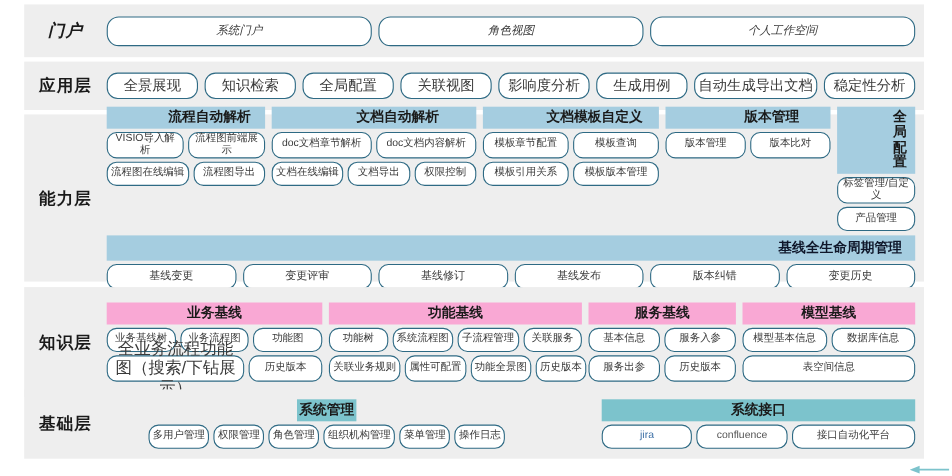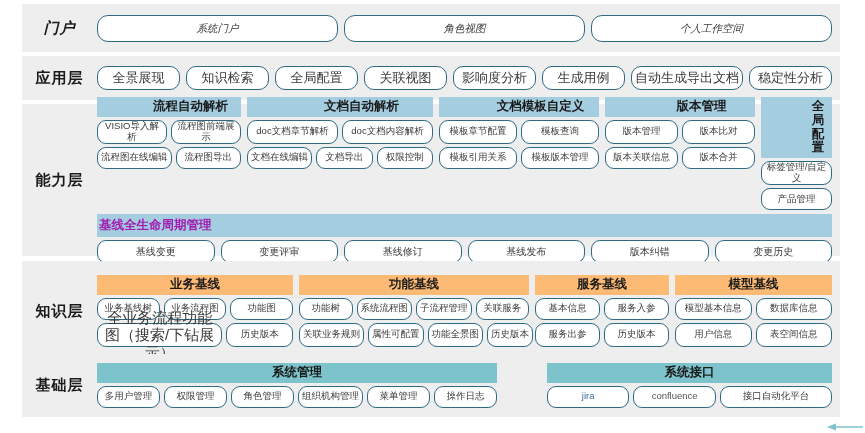--- a/index.html
+++ b/index.html
@@ -75,31 +75,31 @@
     text-align: center;
     padding: 3px 2px;
     line-height: 1.1;
   }
   .group-rows { display: flex; flex-direction: column; gap: 3px; }
   .group-row { display: flex; gap: 4px; }
   .group-row > .pill { flex: 1 1 0; }
 
   
   .tint-cap   { background: #a5cde0; padding-left: 45px; }
-  .tint-know  { background: #fdba74; }
+  .tint-know  { background: #f9a8d4; }
   .tint-base  { background: #7cc3cc; }
 
   
   .banner { margin-top: 4px; }
   .banner-head {
     font-size: 12.5px;
     font-weight: bold;
-    color: #a21caf;
-    text-align: left;
-    padding: 3px 2px;
+    color: #0f172a;
+    text-align: right;
+    padding: 3px 12px;
   }
   .banner-row { display: flex; gap: 6px; margin-top: 3px; }
   .banner-row > .pill { flex: 1 1 0; height: 23px; font-size: 10px; }
 
   .jira-txt { color: #3a6ea5; font-style: normal; }
   .confluence-txt { color: #555; }
 
   
   .deco-arrow {
     position: absolute;
@@ -188,24 +188,20 @@
           </div>
         </div>
 
         <div class="group" style="flex:0 0 150px;">
           <div class="group-head tint-cap">版本管理</div>
           <div class="group-rows">
             <div class="group-row">
               <div class="pill wrap tall">版本管理</div>
               <div class="pill wrap tall">版本比对</div>
             </div>
-            <div class="group-row">
-              <div class="pill">版本关联信息</div>
-              <div class="pill">版本合并</div>
-            </div>
           </div>
         </div>
 
         <div class="group" style="flex:1 1 0;">
           <div class="group-head tint-cap">全局配置</div>
           <div class="group-rows">
             <div class="group-row">
               <div class="pill wrap tall">标签管理/自定义</div>
             </div>
             <div class="group-row">
@@ -284,36 +280,35 @@
         </div>
 
         <div class="group" style="flex:1 1 0;">
           <div class="group-head tint-know">模型基线</div>
           <div class="group-rows">
             <div class="group-row">
               <div class="pill">模型基本信息</div>
               <div class="pill">数据库信息</div>
             </div>
             <div class="group-row">
-              <div class="pill tall">用户信息</div>
               <div class="pill tall">表空间信息</div>
             </div>
           </div>
         </div>
 
       </div>
     </div>
   </div>
 
   <div class="layer" style="top:354px; height:63px;">
     <div class="layer-label">基础层</div>
     <div class="layer-body">
       <div class="groups">
 
-        <div class="group" style="flex:0 0 400px;">
+        <div class="group" style="flex:0 0 400px;align-items:center;">
           <div class="group-head tint-base">系统管理</div>
           <div class="group-rows">
             <div class="group-row">
               <div class="pill">多用户管理</div>
               <div class="pill">权限管理</div>
               <div class="pill">角色管理</div>
               <div class="pill">组织机构管理</div>
               <div class="pill">菜单管理</div>
               <div class="pill">操作日志</div>
             </div>

